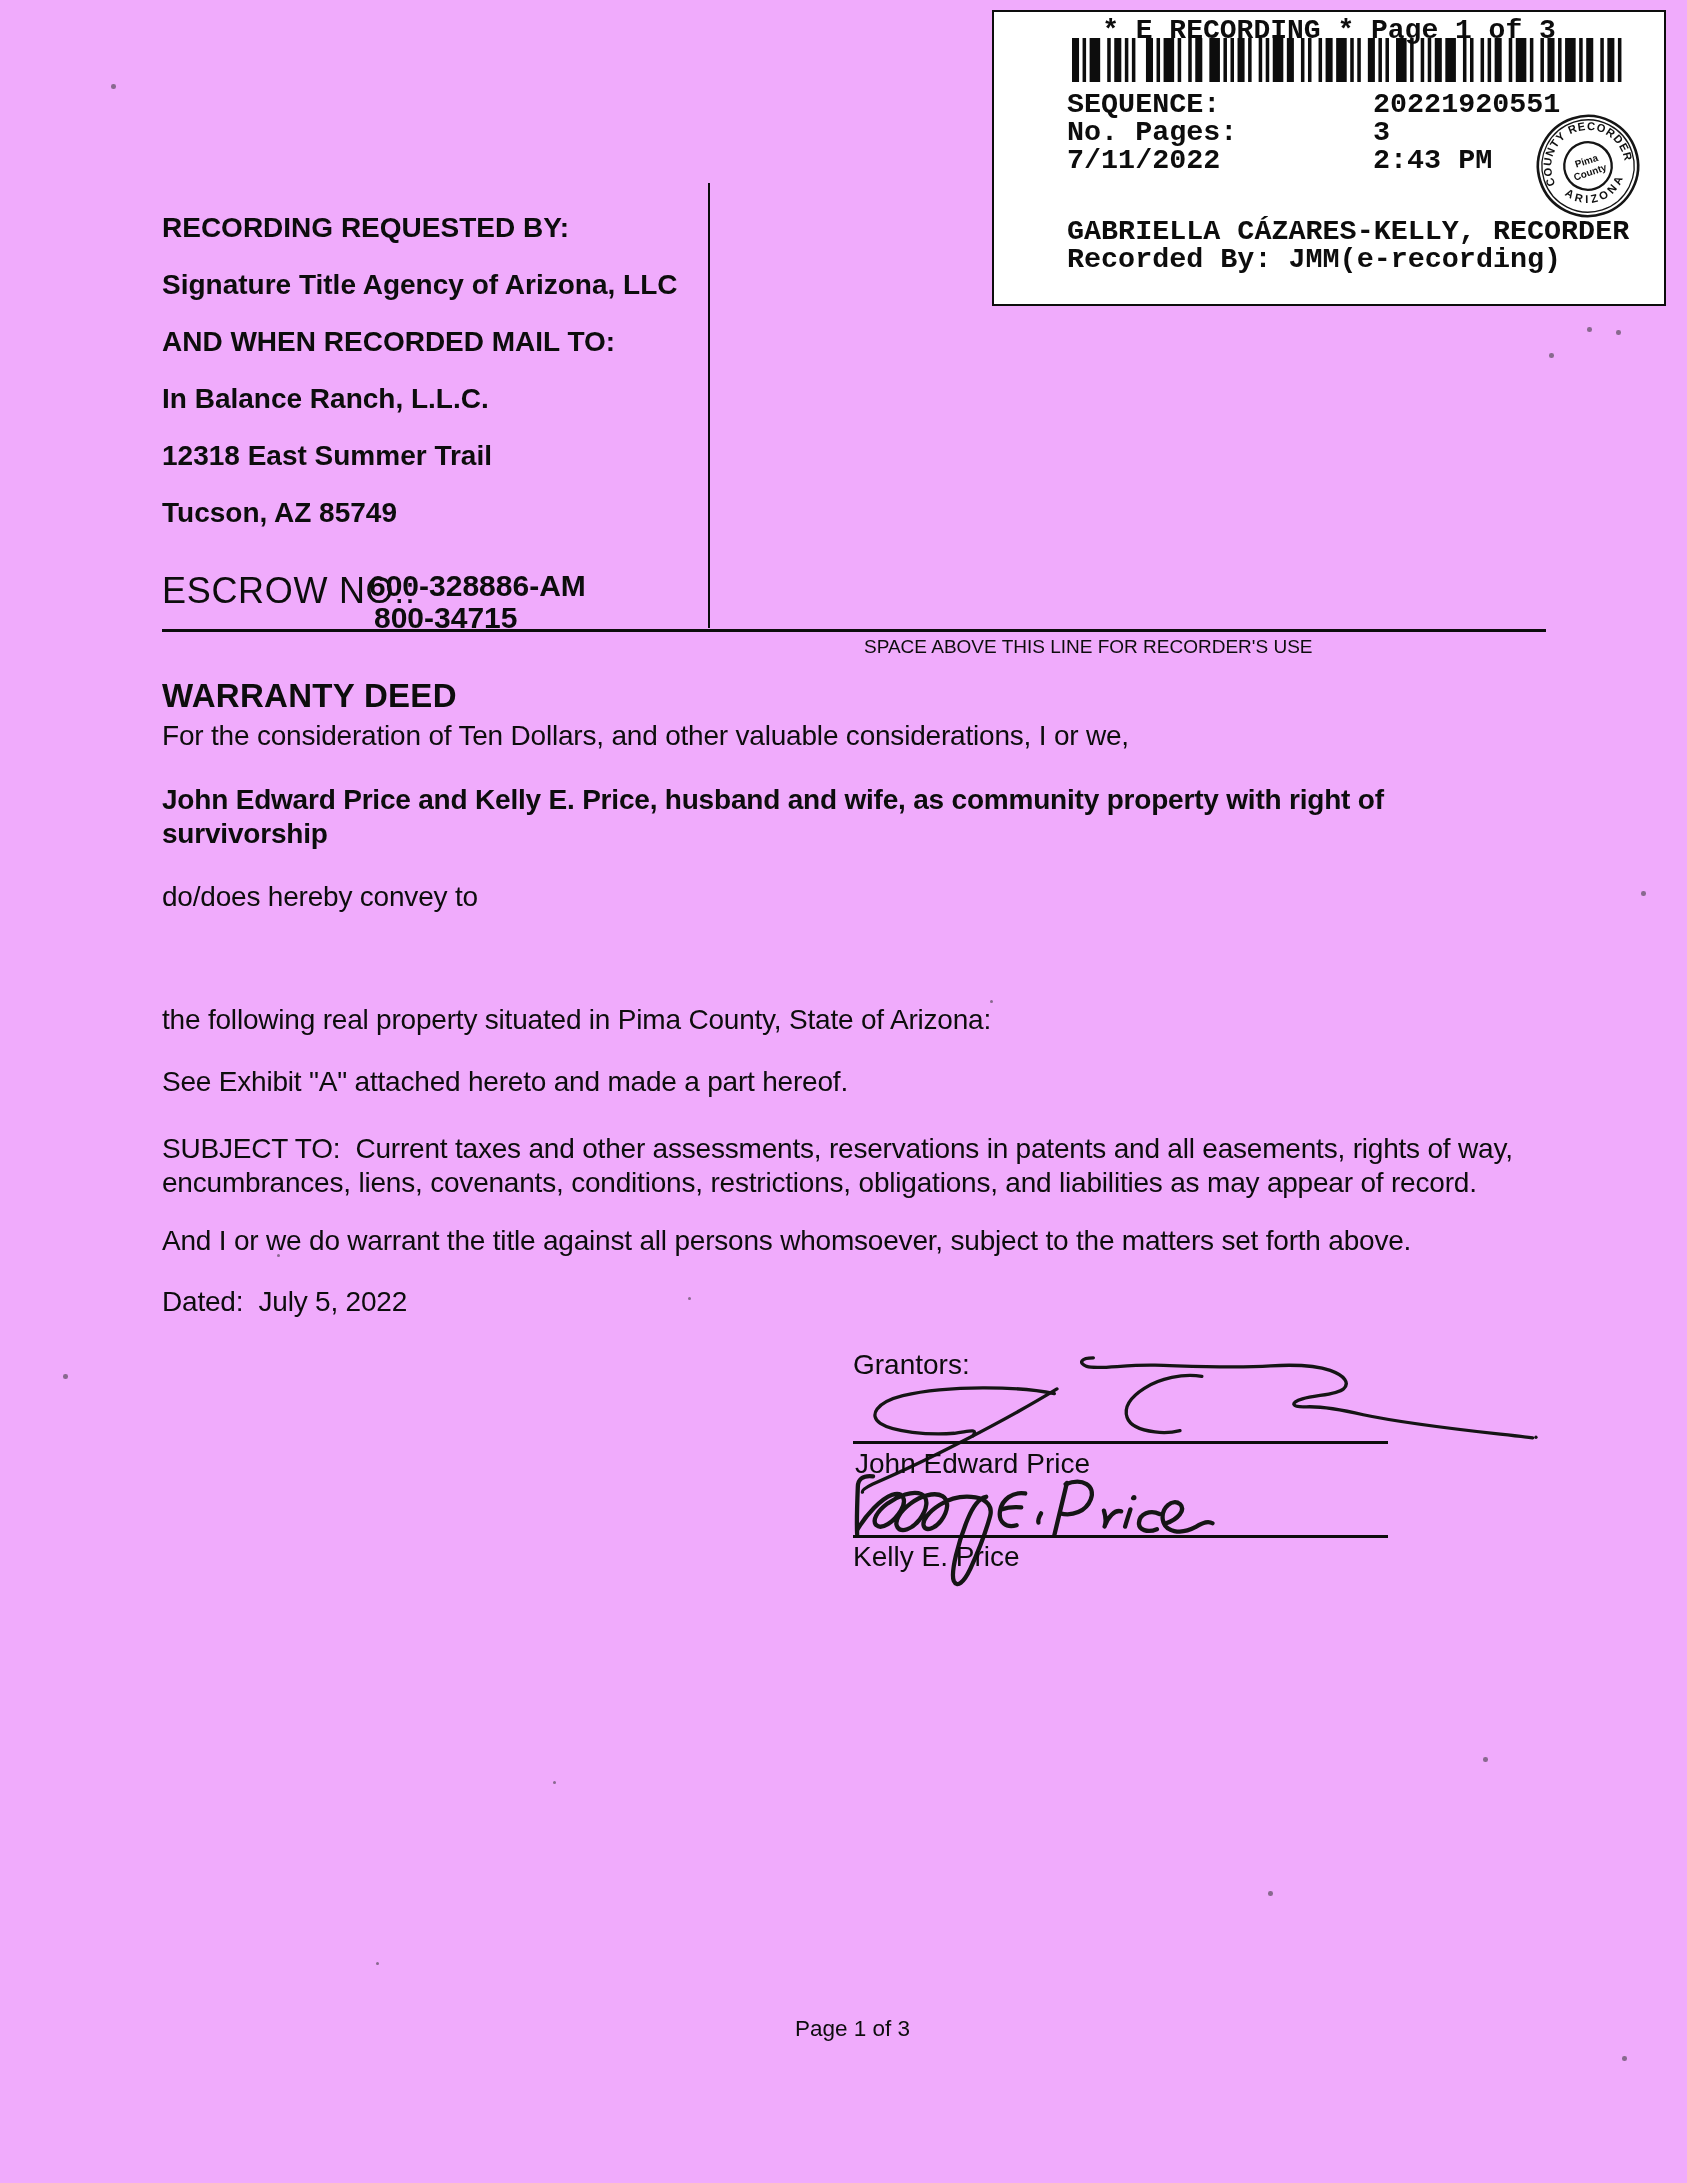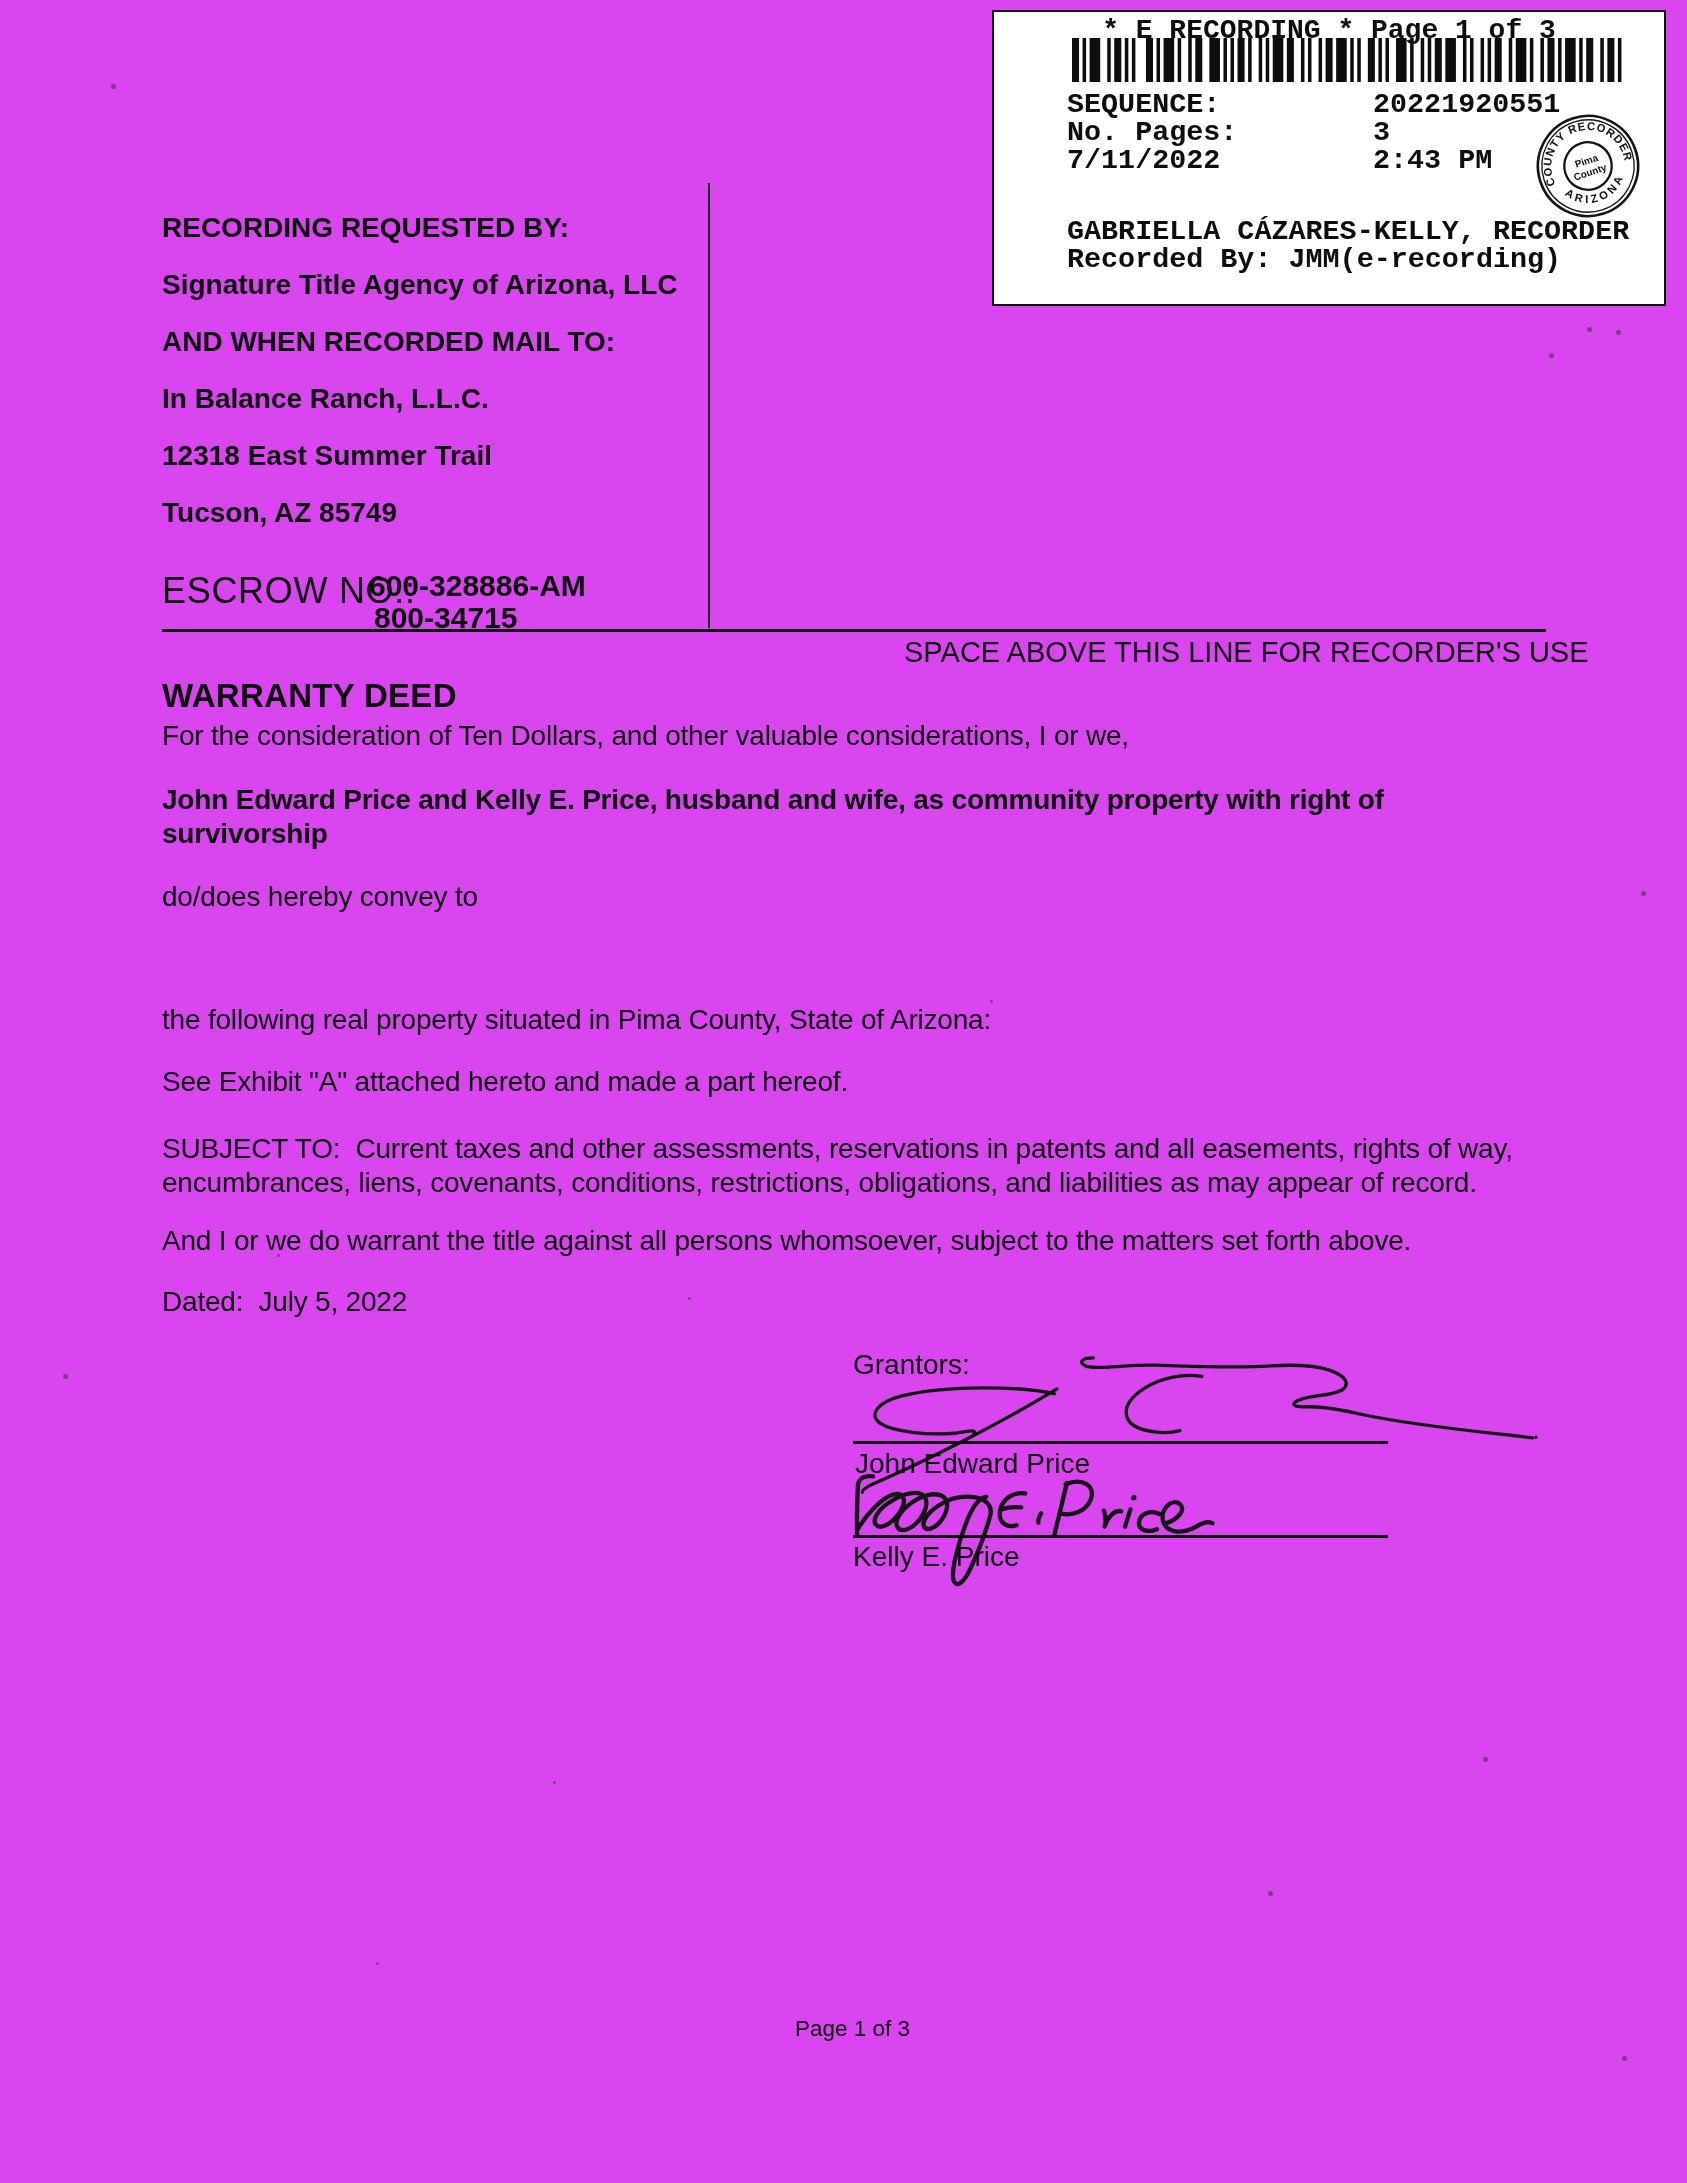--- a/index.html
+++ b/index.html
@@ -1,16 +1,16 @@
 <!DOCTYPE html>
 <html style="font-size:10.6px"><head>
 <meta charset="utf-8">
 <style>
   html,body{margin:0;padding:0;background:#ffffff;}
-  .page{position:relative;width:1687px;height:2183px;background:#d946ef;overflow:hidden;
+  .page{position:relative;width:1687px;height:2183px;background:#f0abfc;overflow:hidden;
         font-family:"Liberation Sans",sans-serif;color:#0d0d0d;}
   .abs{position:absolute;white-space:pre;}
   .sans{font-family:"Liberation Sans",sans-serif;}
   .mono{font-family:"Liberation Mono","DejaVu Sans Mono",monospace;}
   .b{font-weight:bold;}
   .body-line{font-size:28px;letter-spacing:-0.2px;}
   .addr-line{font-size:28px;font-weight:bold;line-height:33px;}
   .stamp-box{position:absolute;left:992px;top:10px;width:674px;height:296px;
              border:2.6px solid #0d0d0d;box-sizing:border-box;background:#fff;}
   .stamp-text{font-size:28.4px;font-weight:bold;letter-spacing:0;}
@@ -126,21 +126,21 @@
   </div>
 
   <div class="rule" style="left:708px;top:183px;width:2px;height:445px;"></div>
 
   <div class="abs sans" style="left:162px;top:570px;font-size:36px;letter-spacing:0.7px;">ESCROW NO.:</div>
   <div class="abs sans b" style="left:369px;top:569px;font-size:30px;">600-328886-AM</div>
   <div class="abs sans b" style="left:374px;top:601px;font-size:30px;">800-34715</div>
 
   <div class="rule" style="left:162px;top:629px;width:1384px;height:2.6px;"></div>
 
-  <div class="abs sans" style="left:864px;top:636px;font-size:29px;margin-left:40px;">SPACE ABOVE THIS LINE FOR RECORDER'S USE</div>
+  <div class="abs sans" style="left:864px;top:636px;font-size:19px;">SPACE ABOVE THIS LINE FOR RECORDER'S USE</div>
 
   <div class="abs sans b" style="left:162px;top:677px;width:1386px;font-size:33px;letter-spacing:0.3px;">WARRANTY DEED</div>
 
   <div class="abs body-line" style="left:162px;top:720px;">For the consideration of Ten Dollars, and other valuable considerations, I or we,</div>
   <div class="abs body-line b" style="left:162px;top:784px;">John Edward Price and Kelly E. Price, husband and wife, as community property with right of</div>
   <div class="abs body-line b" style="left:162px;top:818px;">survivorship</div>
   <div class="abs body-line" style="left:162px;top:881px;">do/does hereby convey to</div>
   <div class="abs body-line" style="left:162px;top:1004px;">the following real property situated in Pima County, State of Arizona:</div>
   <div class="abs body-line" style="left:162px;top:1066px;">See Exhibit "A" attached hereto and made a part hereof.</div>
   <div class="abs body-line" style="left:162px;top:1133px;">SUBJECT TO:  Current taxes and other assessments, reservations in patents and all easements, rights of way,</div>

